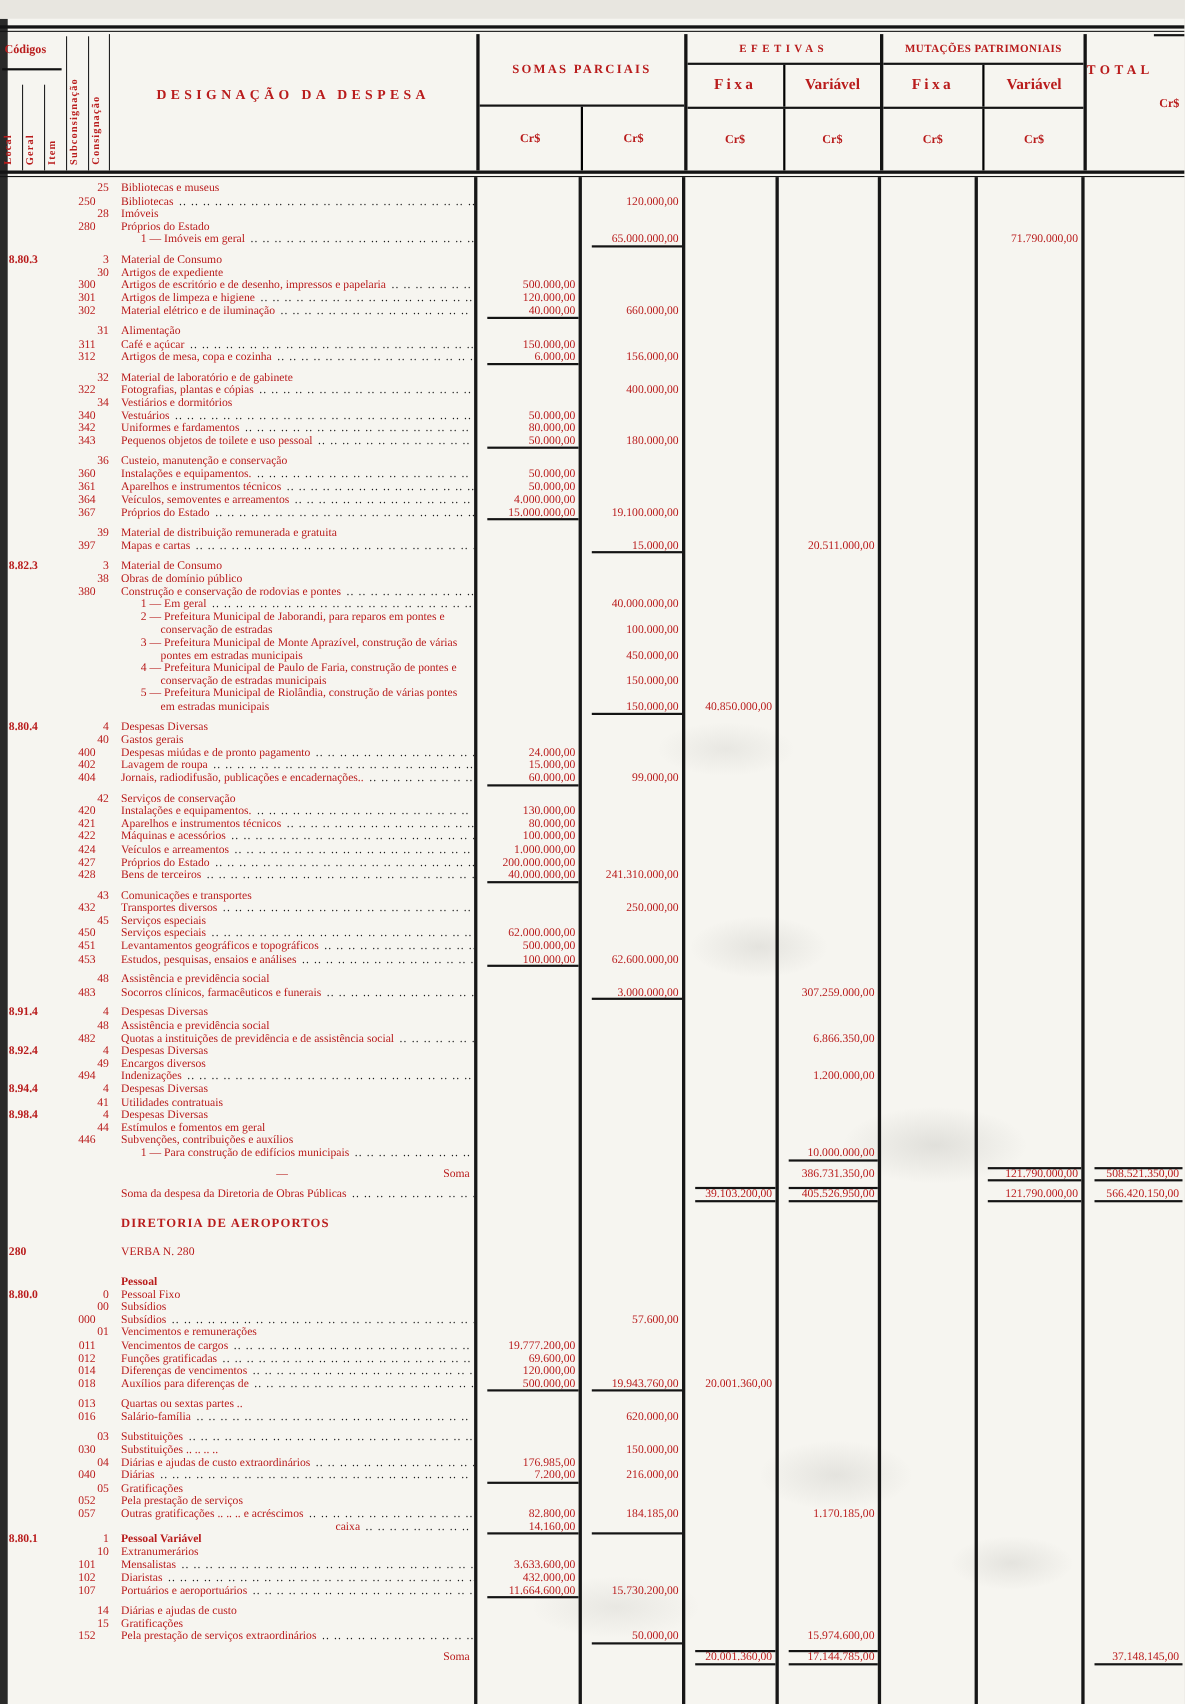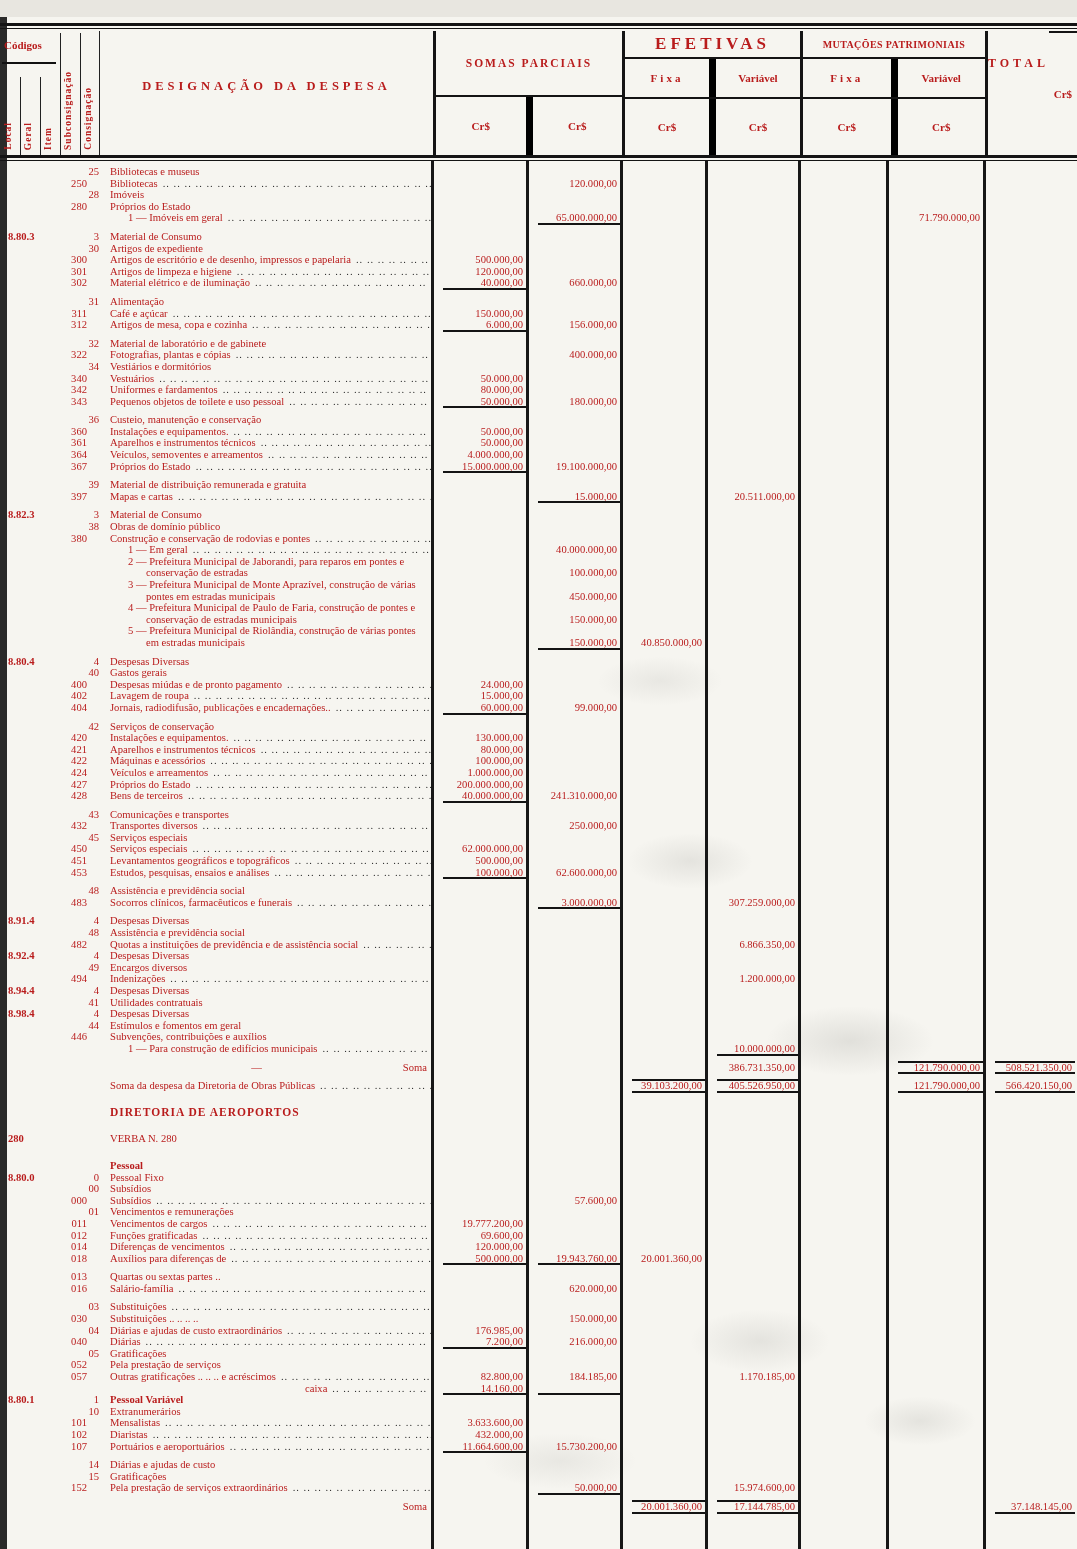--- a/index.html
+++ b/index.html
@@ -20,30 +20,30 @@
   .arrow{position:absolute;top:31px;left:2px;width:54px;border-top:2px solid #111;}
   .vsep{position:absolute;bottom:0;width:1px;background:#222;}
   .vlab{position:absolute;bottom:5px;writing-mode:vertical-rl;transform:rotate(180deg);
         font-weight:bold;font-size:9.5px;letter-spacing:1px;white-space:nowrap;}
 
   .h-desig{display:flex;align-items:center;justify-content:center;font-weight:bold;
            font-size:12.5px;letter-spacing:4px;padding-bottom:14px;text-align:center;}
   .h-group{border-left:3px solid #141414;display:flex;flex-direction:column;}
   .g-title{display:flex;align-items:center;justify-content:center;font-weight:bold;}
   .g-title.big{height:64px;font-size:11.5px;letter-spacing:2px;}
-  .g-title.band{height:26px;font-size:17px;letter-spacing:4px;}
+  .g-title.band{height:26px;font-size:10px;letter-spacing:4px;}
   .g-title.band.tight{letter-spacing:.4px;font-size:10px;}
   .g-sub{height:38px;display:flex;border-top:2px solid #141414;}
   .g-sub span{flex:1;display:flex;align-items:center;justify-content:center;
-              font-weight:bold;font-size:11px;}
+              font-weight:bold;font-size:14px;}
   .g-sub .fx{letter-spacing:3px;}
   .g-cr2{flex:1;display:flex;border-top:2px solid #141414;}
   .g-cr2 .cr{flex:1;display:flex;align-items:center;justify-content:center;
              font-weight:bold;font-size:11px;}
-  .bl{border-left:7px solid #000000;}
+  .bl{border-left:2px solid #000000;}
   .h-total{border-left:3px solid #141414;display:flex;flex-direction:row;}
   .h-total .g-title{height:64px;font-size:12px;letter-spacing:4px;}
   .g-cr1{flex:1;display:flex;align-items:center;justify-content:center;
          border-top:2px solid #141414;font-weight:bold;font-size:11px;}
 
   
   .tbody{position:absolute;top:144px;left:0;right:0;bottom:0;overflow:hidden;padding-top:5px;}
   .vl{position:absolute;top:0;bottom:0;width:3px;background:#171717;}
   .stains{position:absolute;inset:0;pointer-events:none;background:
     radial-gradient(ellipse 90px 40px at 690px 700px, rgba(70,70,65,.10), transparent 70%),

